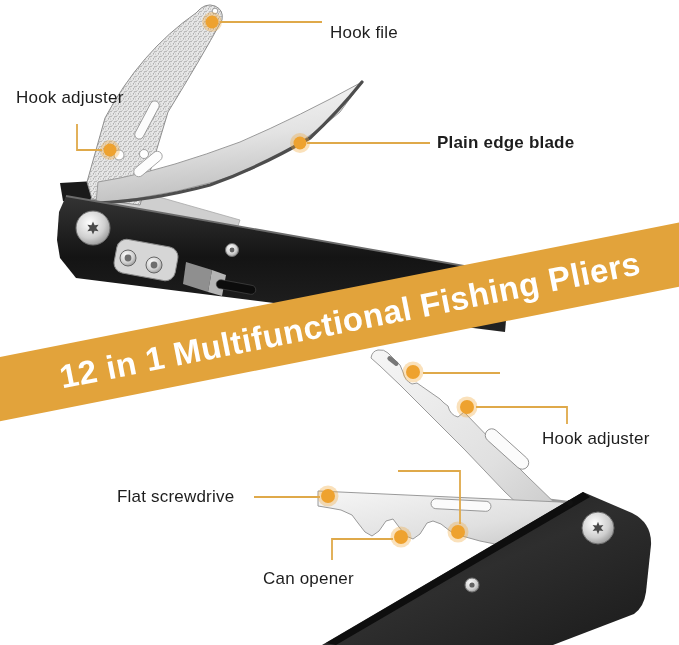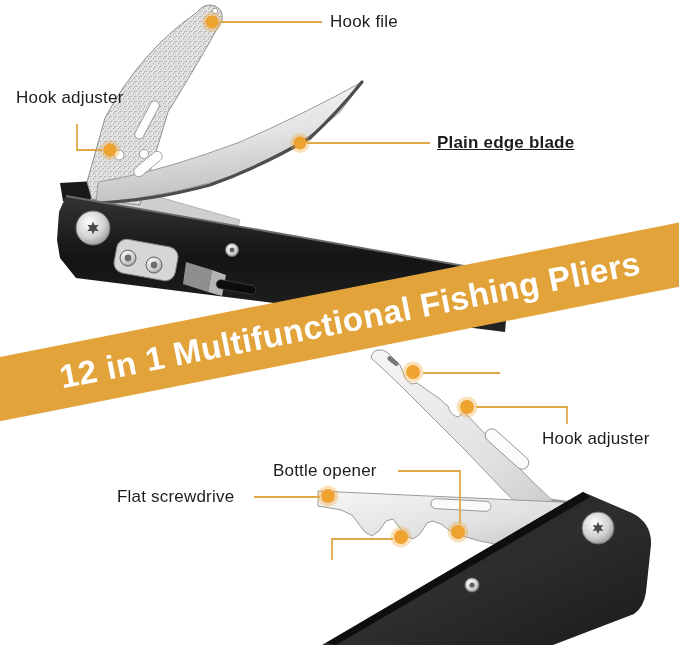--- a/index.html
+++ b/index.html
@@ -12,21 +12,21 @@
     position:absolute; left:-30px; top:363px; width:762px; height:63px;
     background:#E2A33B; transform:rotate(-11.2deg); transform-origin:0 0;
     display:flex; align-items:center; justify-content:center;
     color:#ffffff; font-weight:700; font-size:33px; letter-spacing:0.5px;
     white-space:nowrap; z-index:5;
   }
   .callout {
     position:absolute; z-index:6; color:#1d1d1d; font-size:17px;
     line-height:20px; letter-spacing:0.2px; white-space:nowrap;
   }
-  .callout.bold { font-weight:700;text-decoration:underline; }
+  .callout.bold { font-weight:700; }
 </style>
 </head>
 <body>
 
 <div class="stage">
 
   <svg class="art" width="679" height="645" viewBox="0 0 679 645">
     <defs>
       <pattern id="grit" width="5" height="5" patternUnits="userSpaceOnUse">
         <rect width="5" height="5" fill="#e9e9e9"></rect>
@@ -162,20 +162,20 @@
       </g>
       <g>
         <circle cx="401" cy="537" r="10.5" fill="#F2A93B" opacity="0.35"></circle>
           <circle cx="401" cy="537" r="7" fill="#EEA22F"></circle>
       </g>
     </g>
   </svg>
 
   <div class="banner">12 in 1 Multifunctional Fishing Pliers</div>
 
-  <div class="callout" style="left:330px; top:12px;">Hook file</div>
+  <div class="callout" style="left:330px; top:23px;">Hook file</div>
   <div class="callout" style="left:16px; top:88px;">Hook adjuster</div>
   <div class="callout bold" style="left:437px; top:133px;">Plain edge blade</div>
   <div class="callout" style="left:542px; top:429px;">Hook adjuster</div>
-  <div class="callout" style="left:273px; top:461px;">Bottle opener</div>
   <div class="callout" style="left:117px; top:487px;text-align:right;">Flat screwdrive</div>
+  <div class="callout" style="left:263px; top:569px;">Can opener</div>
 
 </div>
 
 </body></html>

